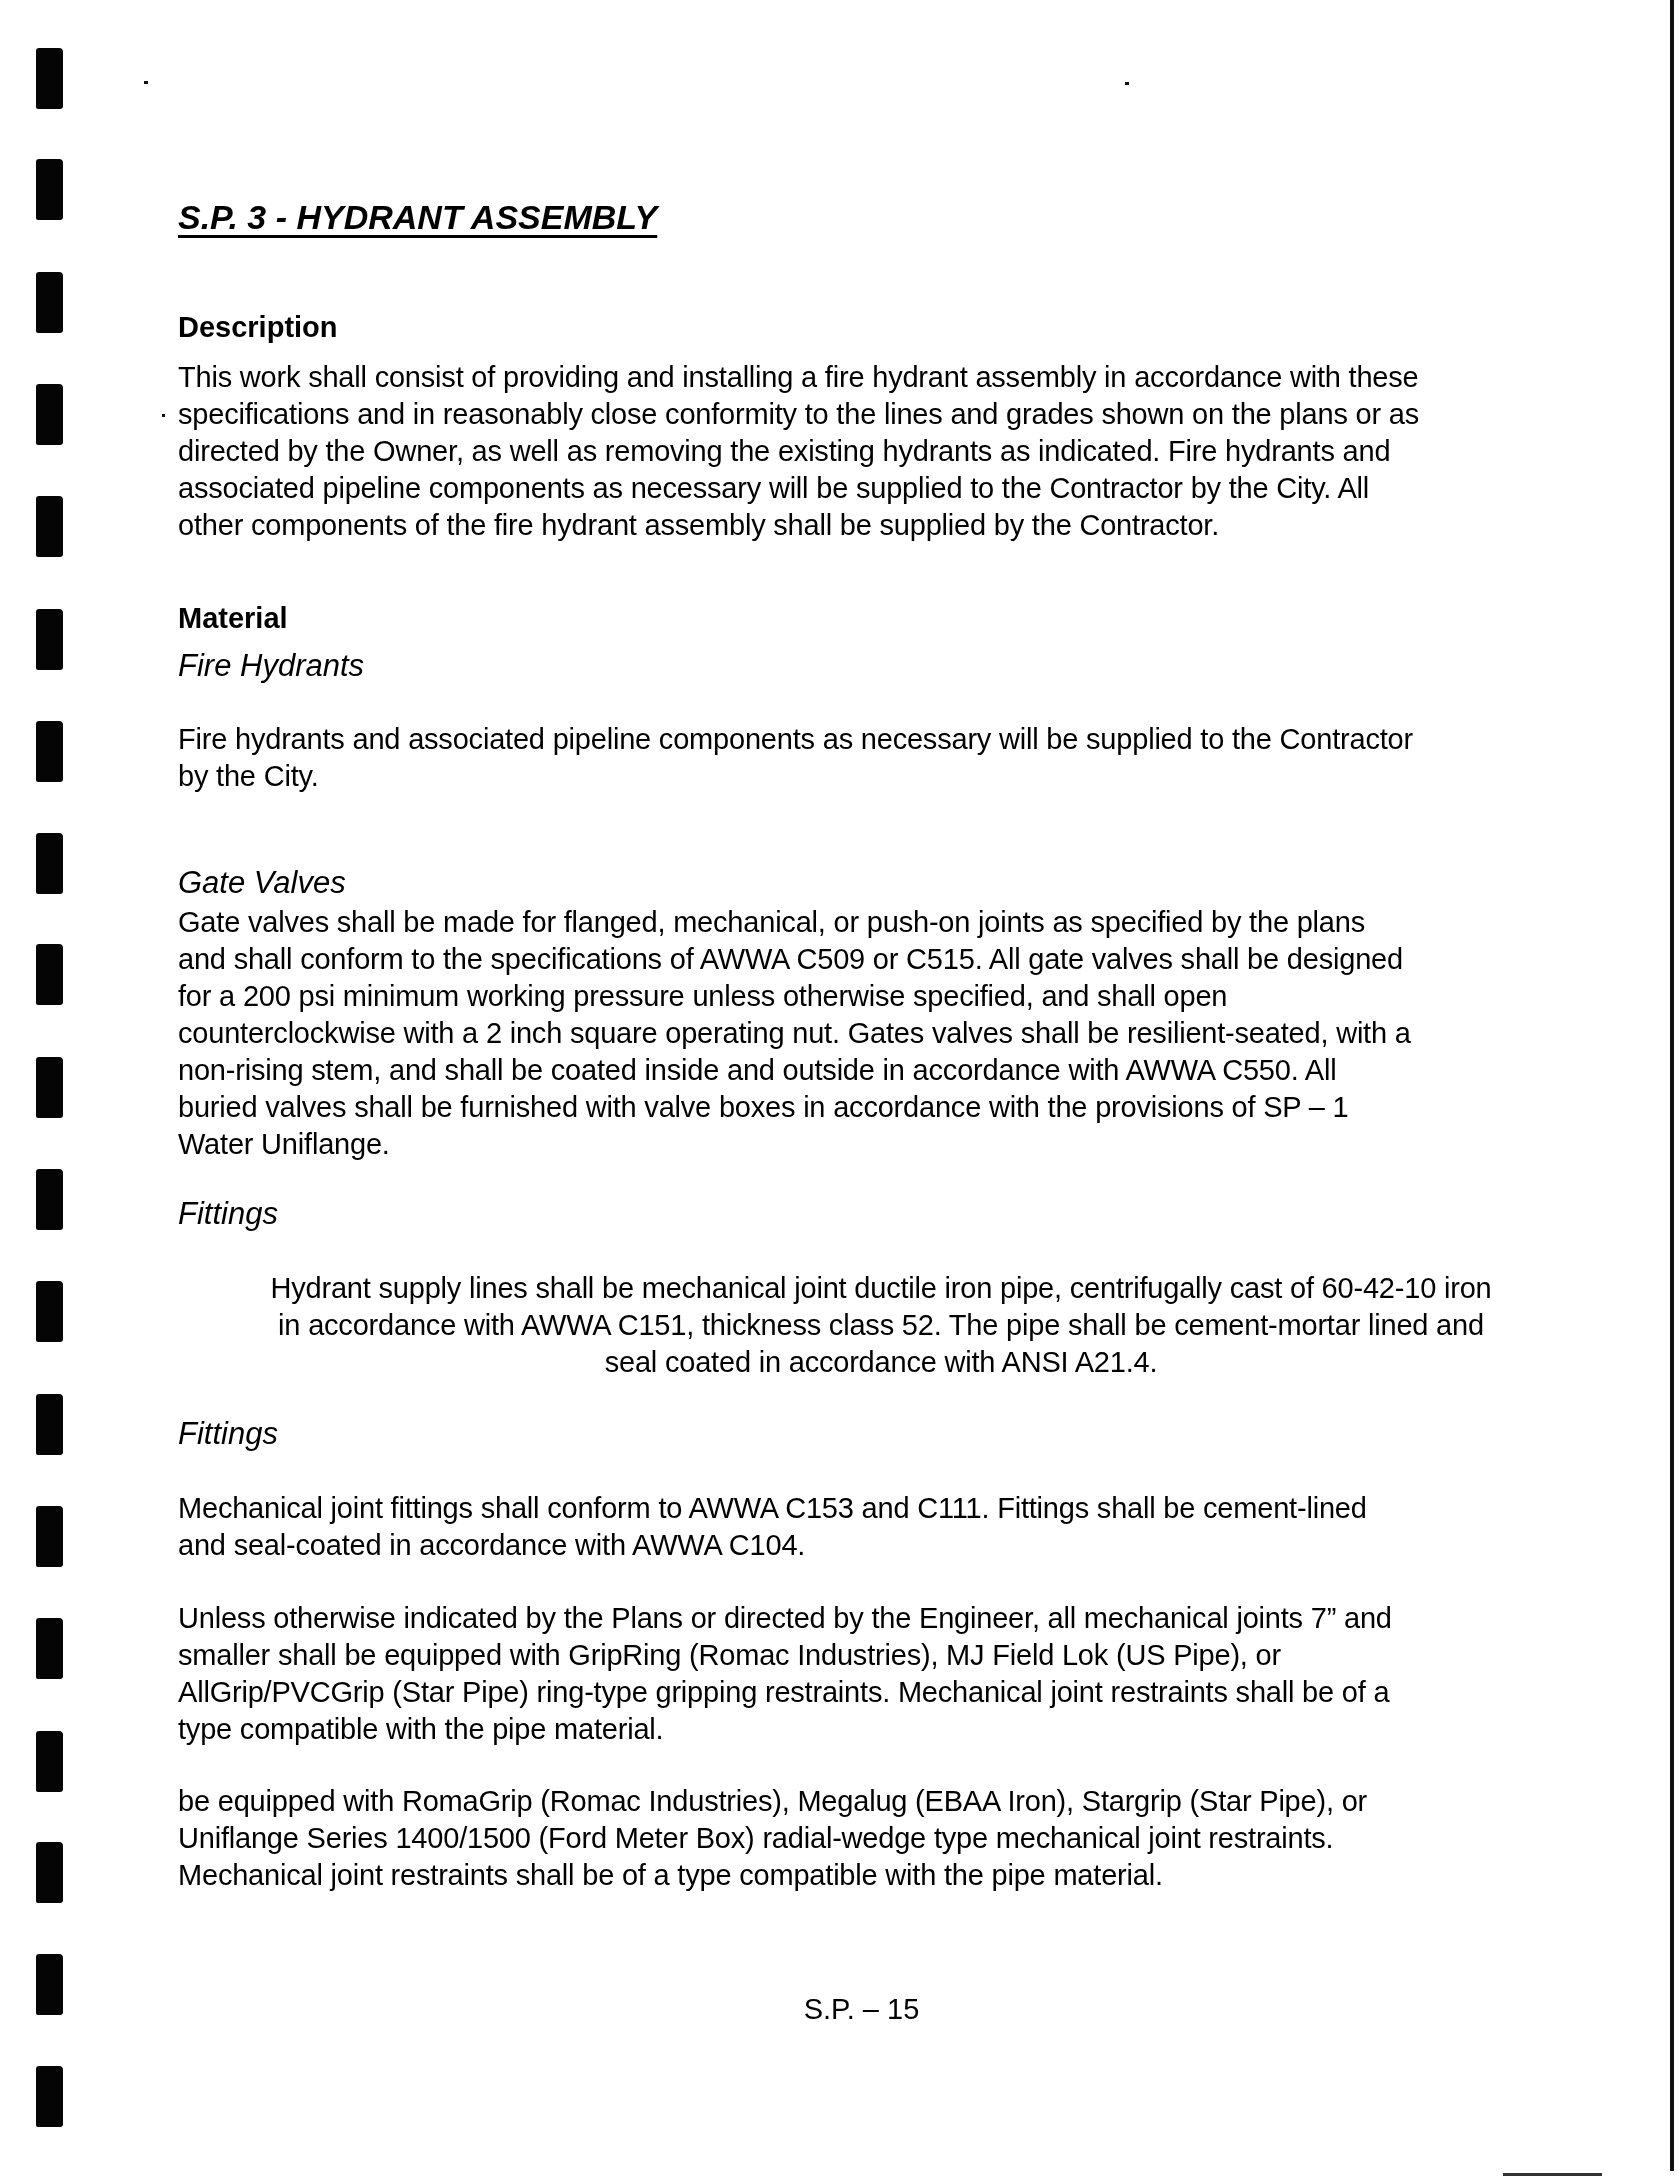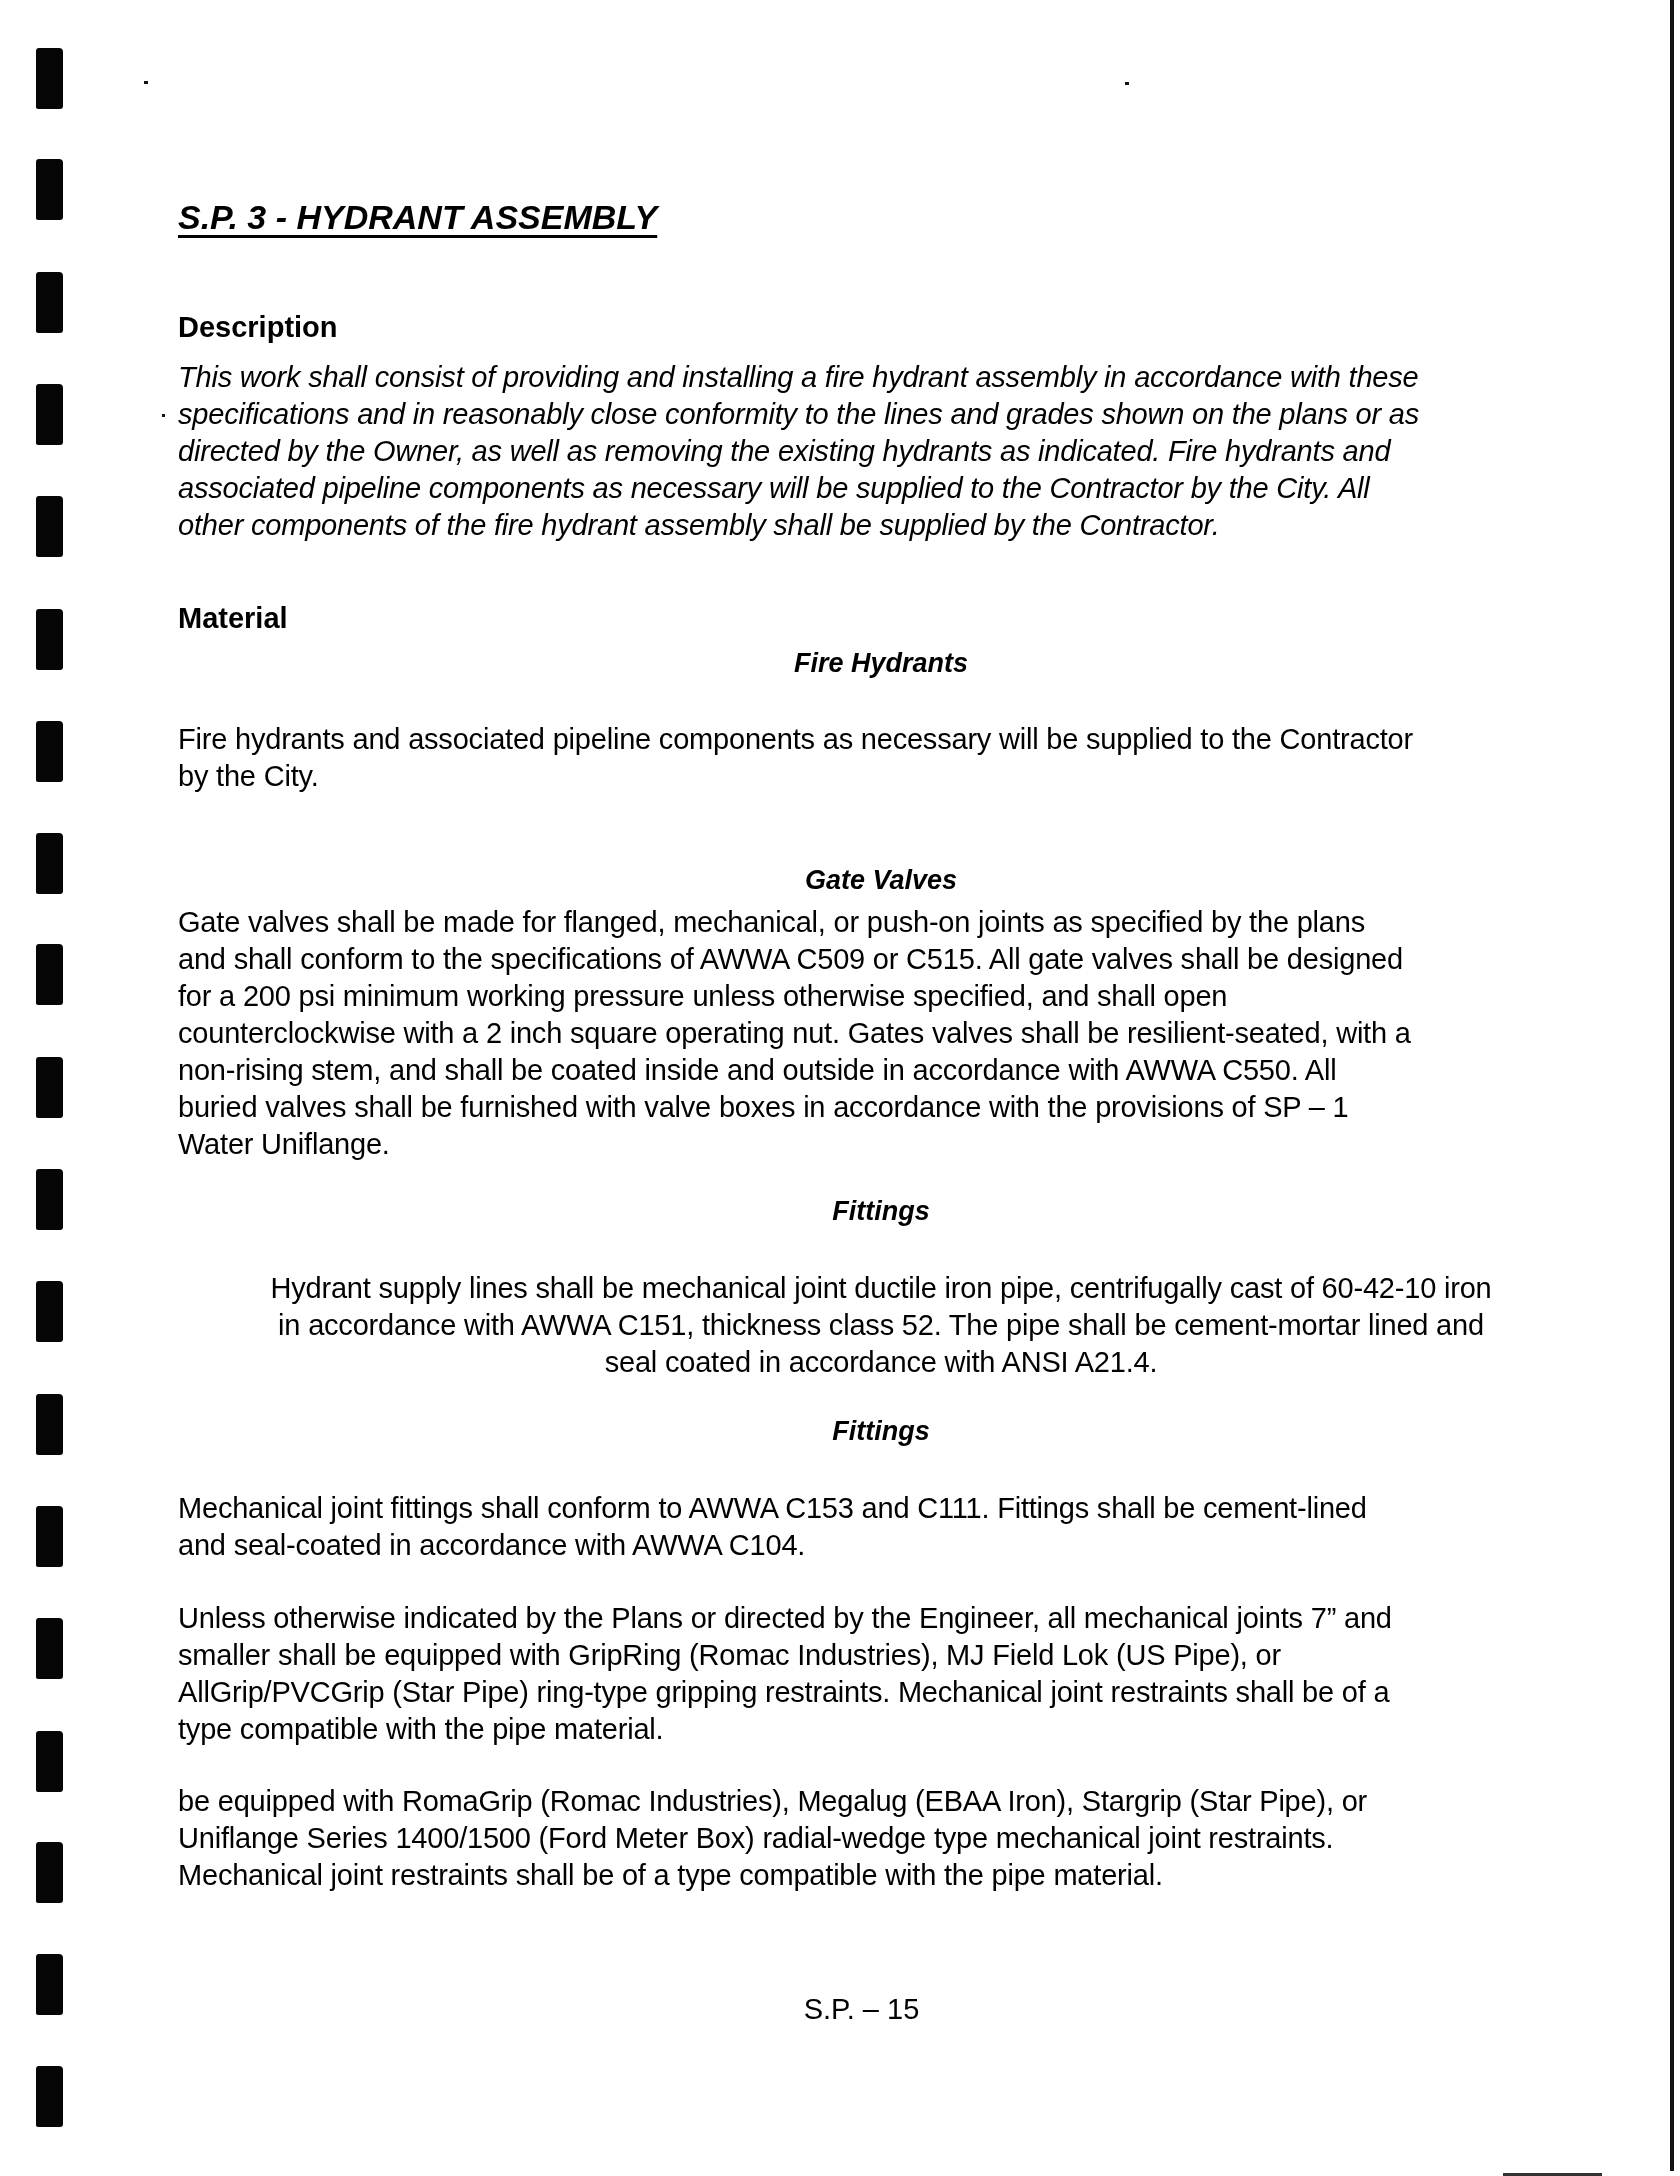--- a/index.html
+++ b/index.html
@@ -8,21 +8,21 @@
     .page { position: absolute; left: 0; top: 0; width: 1352px; height: 2176px; background: #fff; }
     .binding-mark { position: absolute; left: 36px; width: 27px; height: 61px; background: #050505;
                     border-radius: 3px 4px 3px 2px; }
     .edge-line { position: absolute; left: 1670px; top: 0; width: 4px; height: 2171px; background: #111; }
     .bottom-dash { position: absolute; top: 2173px; left: 1503px; width: 99px; height: 3px; background: #333; }
     .speck { position: absolute; width: 4px; height: 3px; background: #111; }
     .block { position: absolute; left: 178px; width: 1406px; }
     .title { font-size: 34px; font-weight: bold; font-style: italic; text-decoration: underline;
              text-decoration-thickness: 3px; text-underline-offset: 6px; letter-spacing: 0px; }
     .h-section { font-size: 29px; font-weight: bold; margin-top: 28px; }
-    .h-sub { font-size: 27px; font-weight: bold; font-style: italic; text-align: center; }
+    .h-sub { font-size: 31px; font-weight: normal; font-style: italic; }
     .para { font-size: 29px; line-height: 37px; letter-spacing: -0.2px; word-spacing: 0px; }
     .para span.line { display: block; white-space: nowrap; }
     .page-number { position: absolute; top: 1993px; left: 0; width: 1723px; text-align: center;
                    font-size: 29px; }
   </style>
 </head>
 <body>
 
 <div class="page">
 
@@ -50,21 +50,21 @@
 
   <div class="edge-line"></div>
   <div class="bottom-dash"></div>
   <div class="speck" style="left:144px; top:81px;"></div>
   <div class="speck" style="left:1125px; top:82px;"></div>
   <div class="speck" style="left:162px; top:414px; width:3px;"></div>
 
   <div class="block title" style="top:198px;">S.P. 3 - HYDRANT ASSEMBLY</div>
 
   <div class="block h-section" style="top:283px;">Description</div>
-  <div class="block para" style="top:359px;font-style:italic;">
+  <div class="block para" style="top:359px;">
     <span class="line">This work shall consist of providing and installing a fire hydrant assembly in accordance with these</span>
     <span class="line">specifications and in reasonably close conformity to the lines and grades shown on the plans or as</span>
     <span class="line">directed by the Owner, as well as removing the existing hydrants as indicated. Fire hydrants and</span>
     <span class="line">associated pipeline components as necessary will be supplied to the Contractor by the City. All</span>
     <span class="line">other components of the fire hydrant assembly shall be supplied by the Contractor.</span>
   </div>
 
   <div class="block h-section" style="top:574px;">Material</div>
 
   <div class="block h-sub" style="top:648px;">Fire Hydrants</div>

